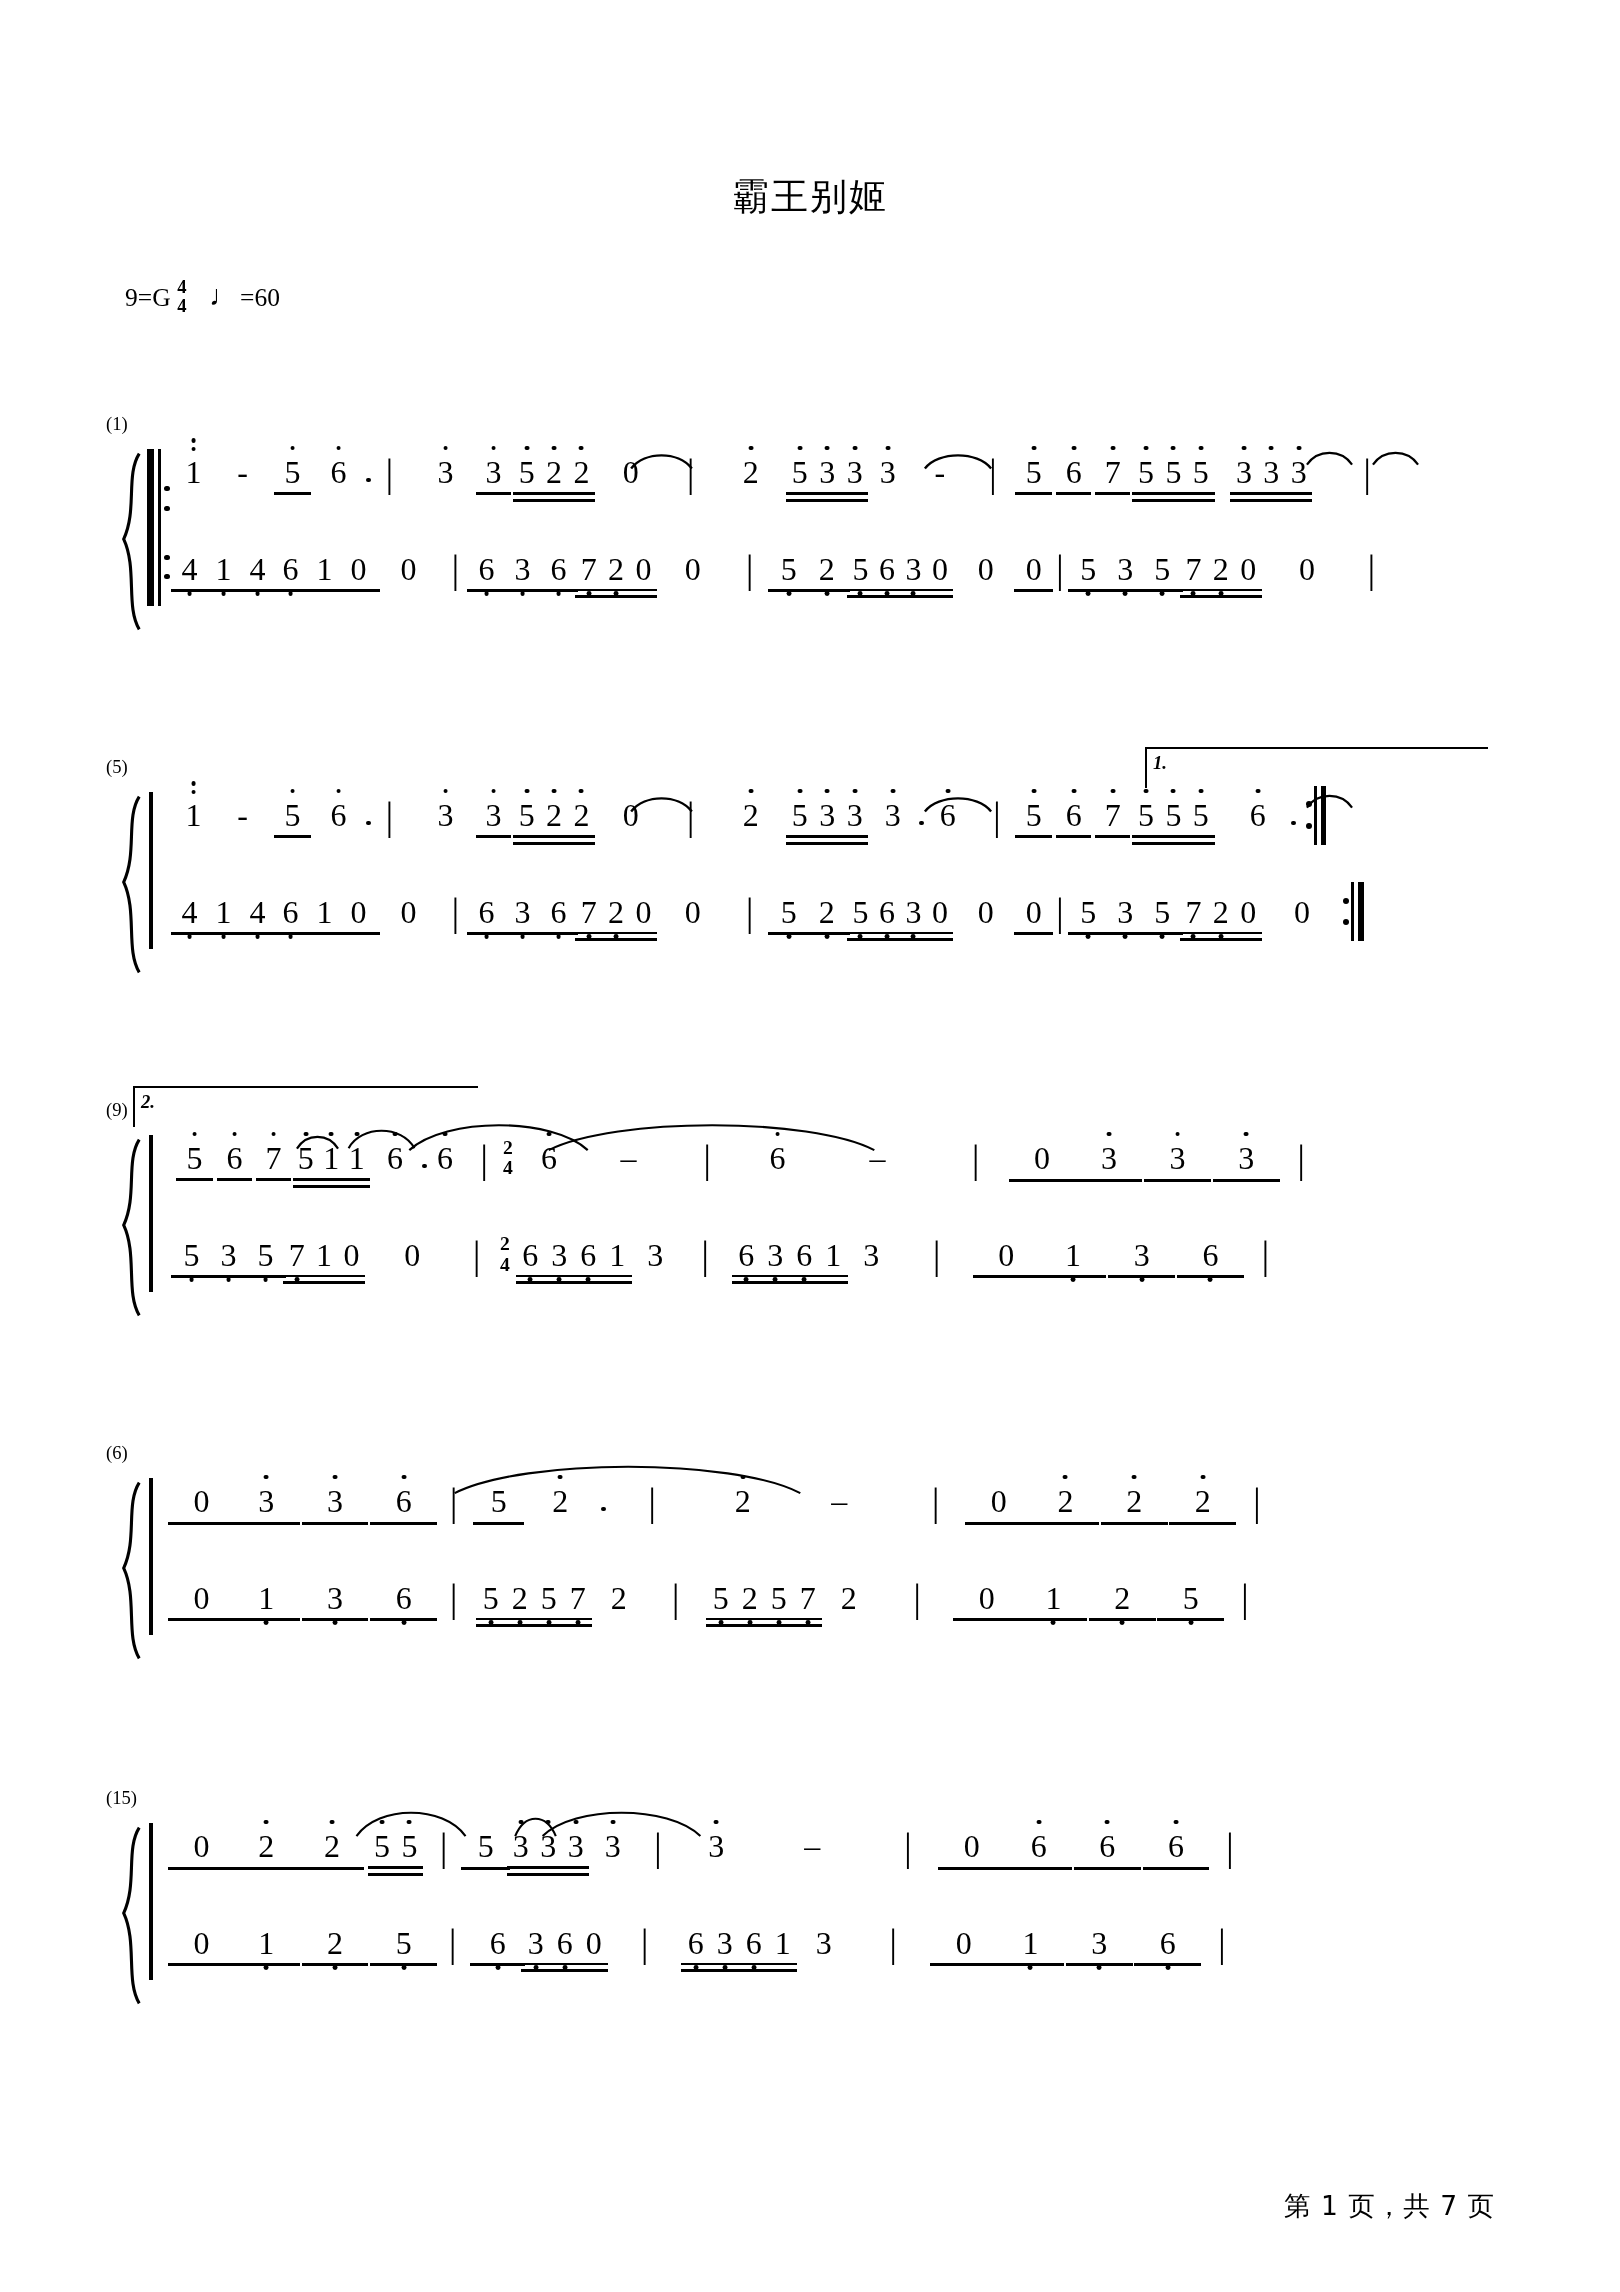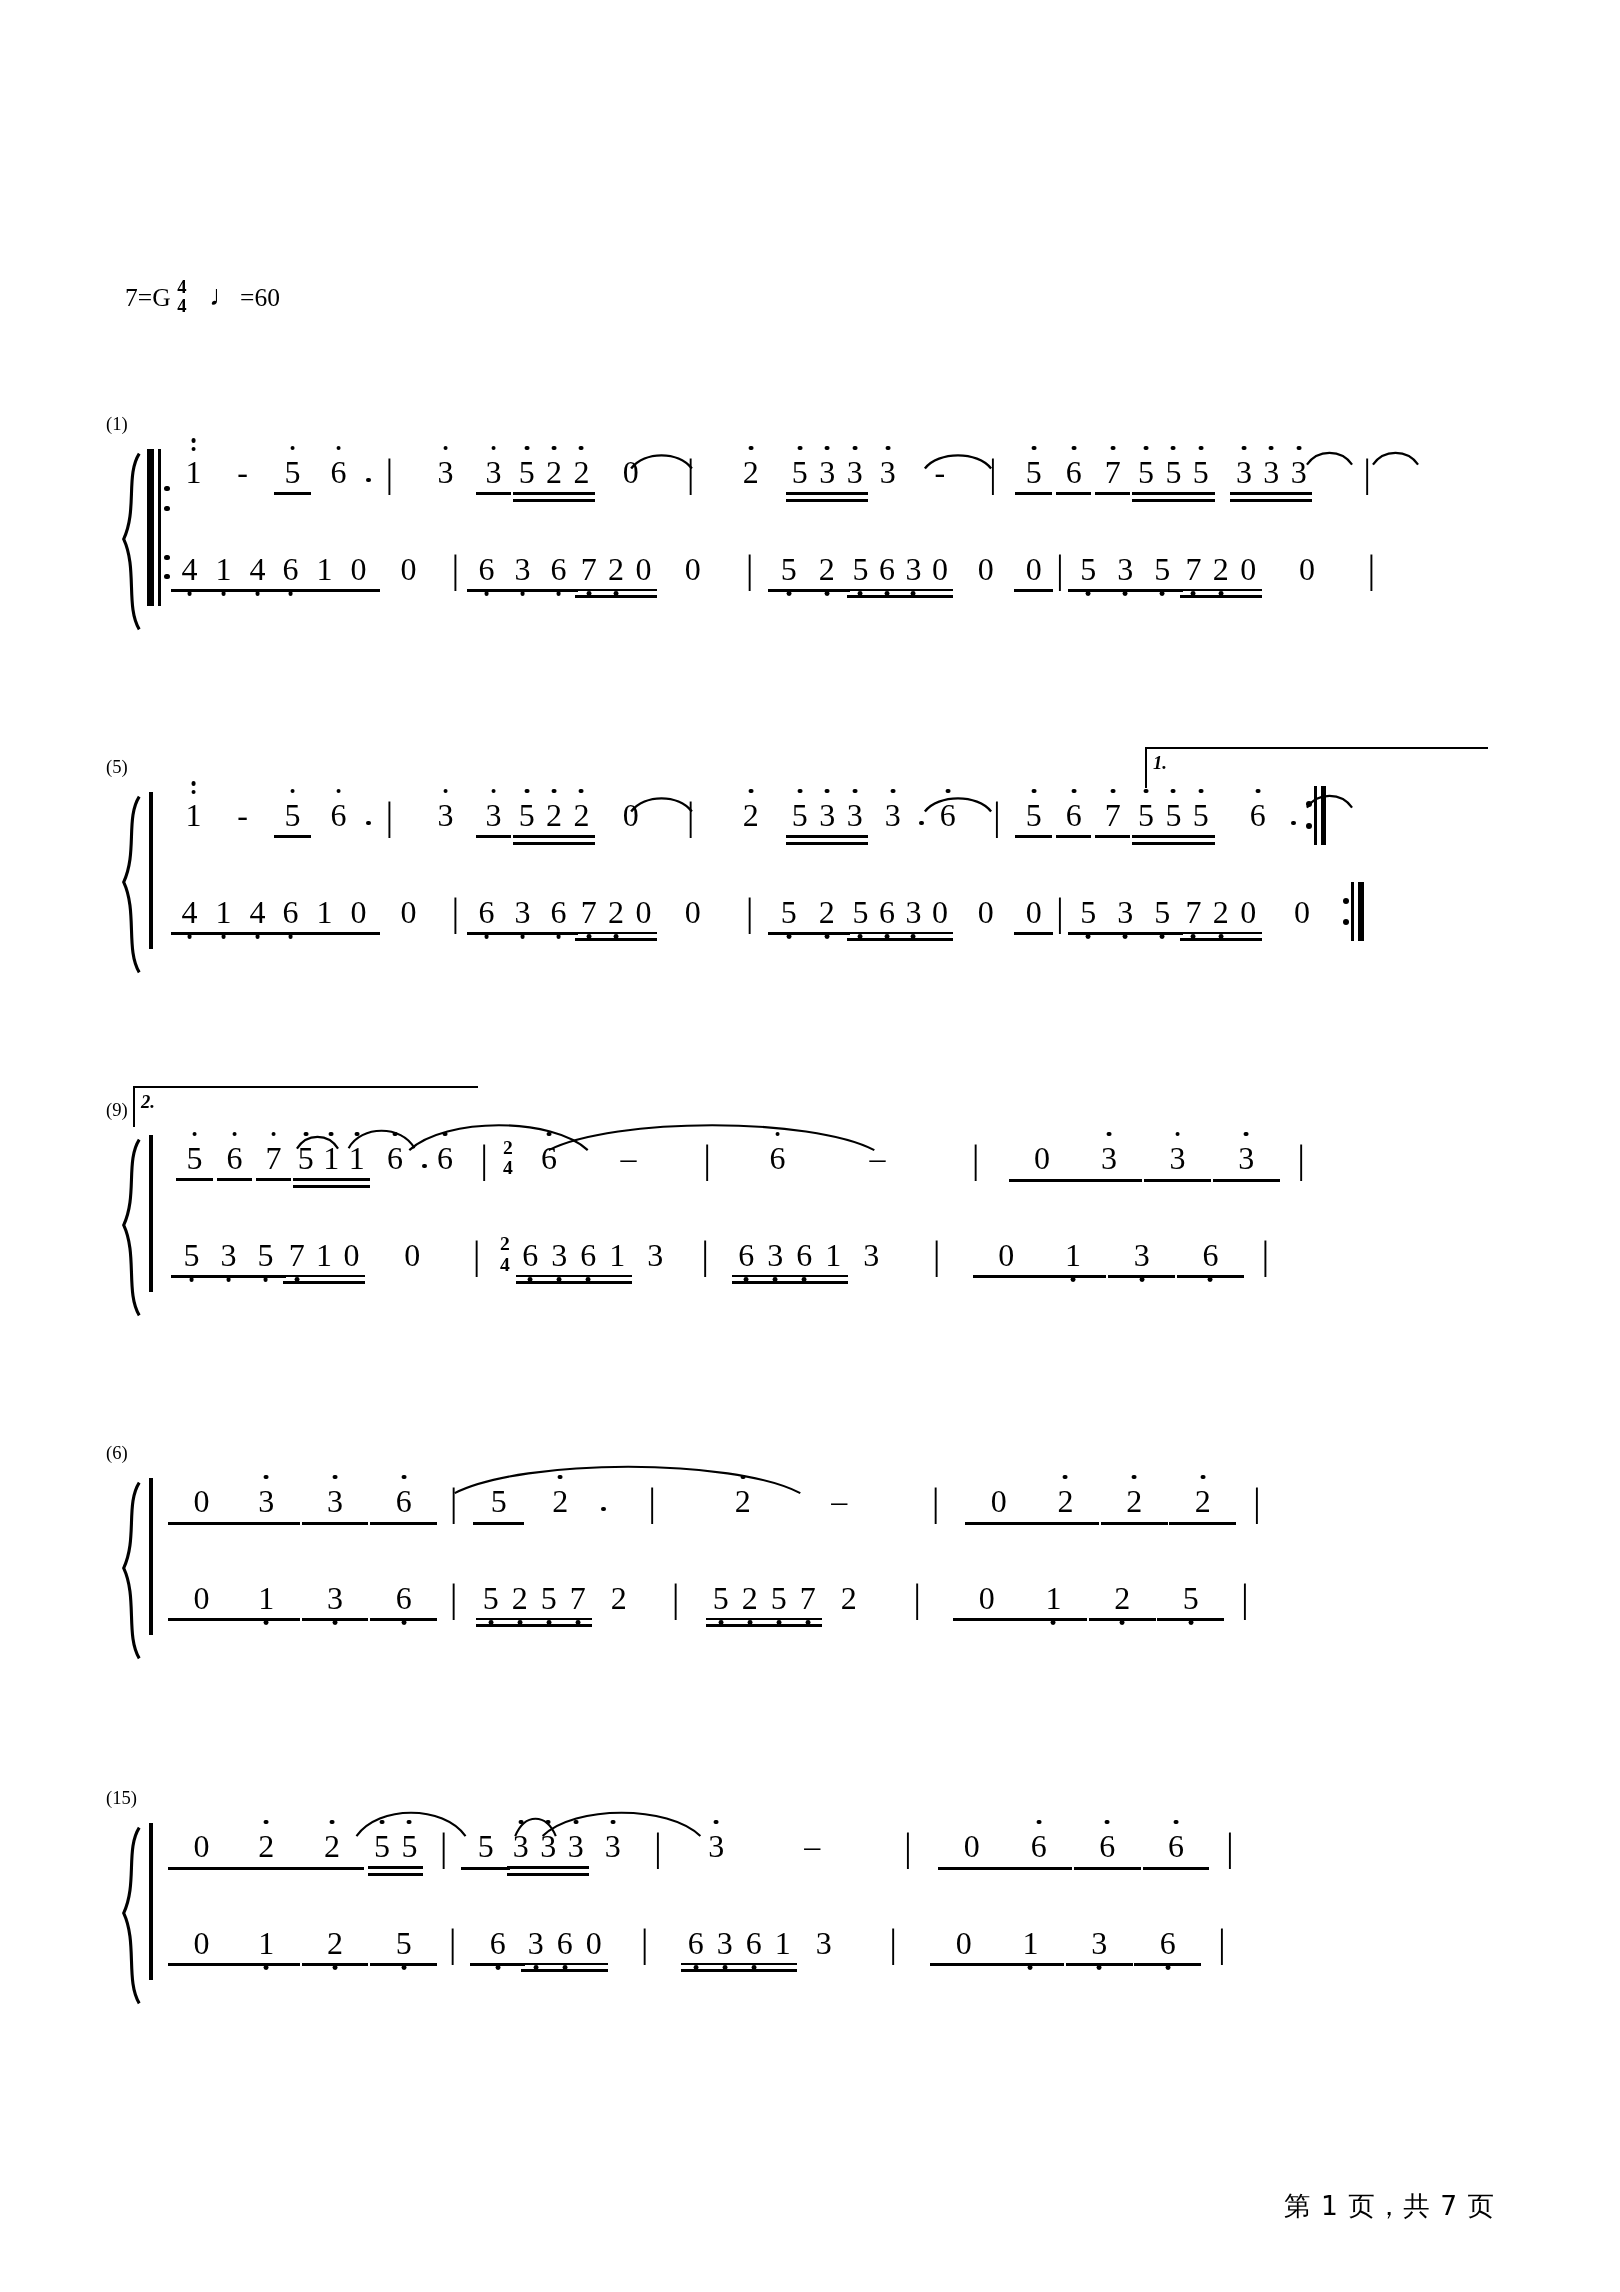--- a/index.html
+++ b/index.html
@@ -150,23 +150,24 @@
     position:absolute; right:125px; bottom:69px;
     font-size:26.5px; font-family:"DejaVu Sans", sans-serif;
     letter-spacing:1px;
   }
 </style>
 </head>
 <body>
 
 <div class="page">
 
+  <div class="title">霸王别姬</div>
 
   <div class="keyblock">
-    <span>7=G</span>
+    <span>9=G</span>
     <span class="frac">
       <span>4</span>
       <span>4</span>
     </span>
     <span class="tempo">
       <span class="noteglyph">♩</span>
       <span>=60</span>
     </span>
   </div>
 

